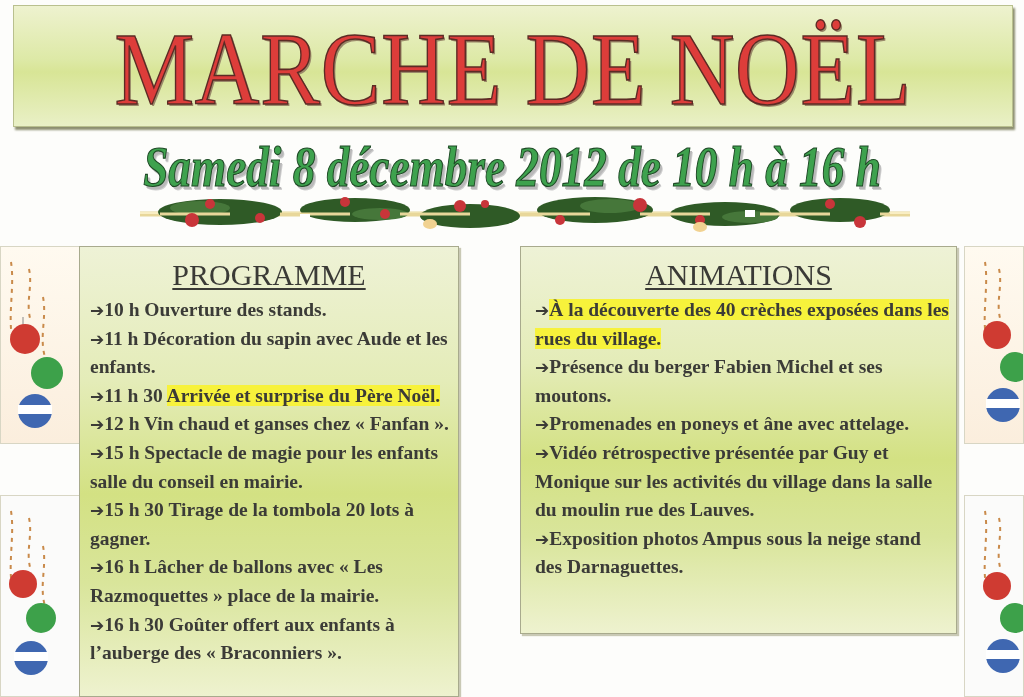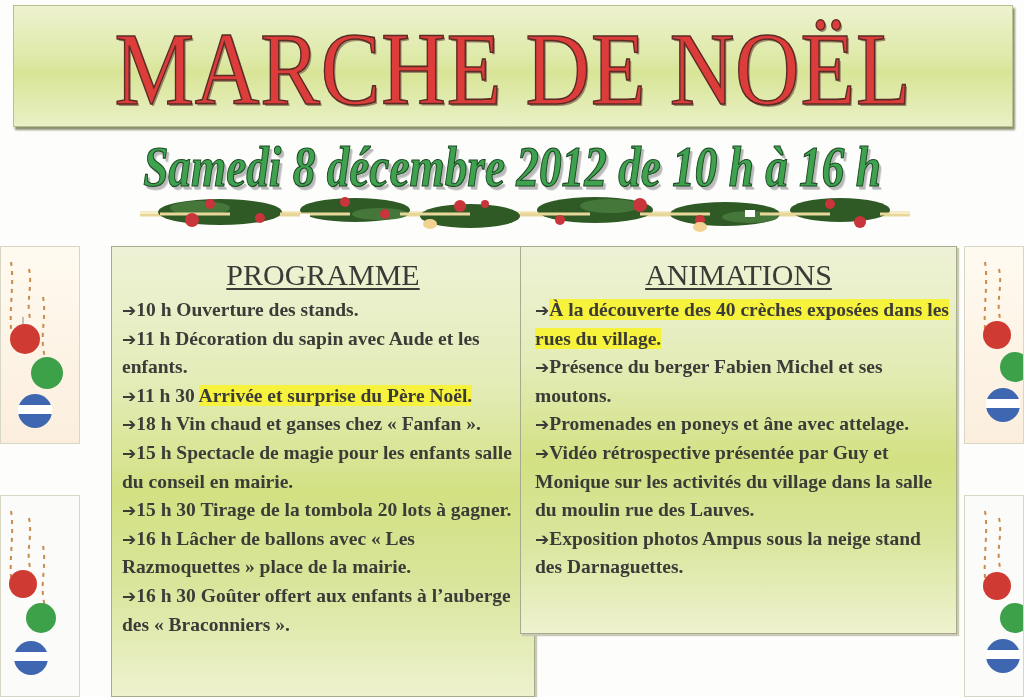--- a/index.html
+++ b/index.html
@@ -46,21 +46,21 @@
   .garland {
     position: absolute; left: 140px; top: 192px; width: 770px; height: 42px;
   }
   .panel {
     position: absolute; top: 246px;
     box-sizing: border-box;
     border: 1px solid #a8aa8d;
     box-shadow: 2px 2px 1px #c9c9b5;
     background: linear-gradient(180deg, #eef2d6 0%, #e4ecb8 30%, #d3e183 55%, #d9e59b 75%, #eef2cf 100%);
   }
-  .panel.left { left: 79px; width: 424px; height: 451px; margin-left: 32px; }
+  .panel.left { left: 79px; width: 380px; height: 451px; }
   .panel.right { left: 520px; width: 437px; height: 388px; }
   .panel-heading {
     text-align: center;
     font-size: 30px; line-height: 30px;
     color: #3a3a36;
     margin-top: 13px;
   }
   .panel-heading span {
     text-decoration: underline; text-decoration-thickness: 2px;
     text-underline-offset: 3px;
@@ -188,21 +188,21 @@
     <rect x="21" y="154" width="34" height="9" fill="#ffffff"></rect>
   </svg>
 </div>
 
 <div class="panel left">
   <div class="panel-heading"><span>PROGRAMME</span></div>
   <div class="items">
     <p class="item"><span class="arrow">➔</span><span>10 h</span> <span>Ouverture des stands.</span></p>
     <p class="item" style="white-space:pre-wrap;"><span class="arrow">➔</span><span>11 h</span> <span>Décoration du sapin avec Aude et les     enfants.</span></p>
     <p class="item"><span class="arrow">➔</span><span>11 h 30</span> <span class="hl">Arrivée et surprise du Père Noël.</span></p>
-    <p class="item"><span class="arrow">➔</span><span>18 h</span> <span>Vin chaud et ganses chez « Fanfan ».</span></p>
+    <p class="item"><span class="arrow">➔</span><span>12 h</span> <span>Vin chaud et ganses chez « Fanfan ».</span></p>
     <p class="item"><span class="arrow">➔</span><span>15 h</span> <span>Spectacle de magie pour les enfants salle du conseil en mairie.</span></p>
     <p class="item"><span class="arrow">➔</span><span>15 h 30</span> <span>Tirage de la tombola 20 lots à gagner.</span></p>
     <p class="item"><span class="arrow">➔</span><span>16 h</span> <span>Lâcher de ballons avec « Les Razmoquettes » place de la mairie.</span></p>
     <p class="item"><span class="arrow">➔</span><span>16 h 30</span> <span>Goûter offert aux enfants à l’auberge des « Braconniers ».</span></p>
   </div>
 </div>
 
 <div class="panel right">
   <div class="panel-heading"><span>ANIMATIONS</span></div>
   <div class="items">

